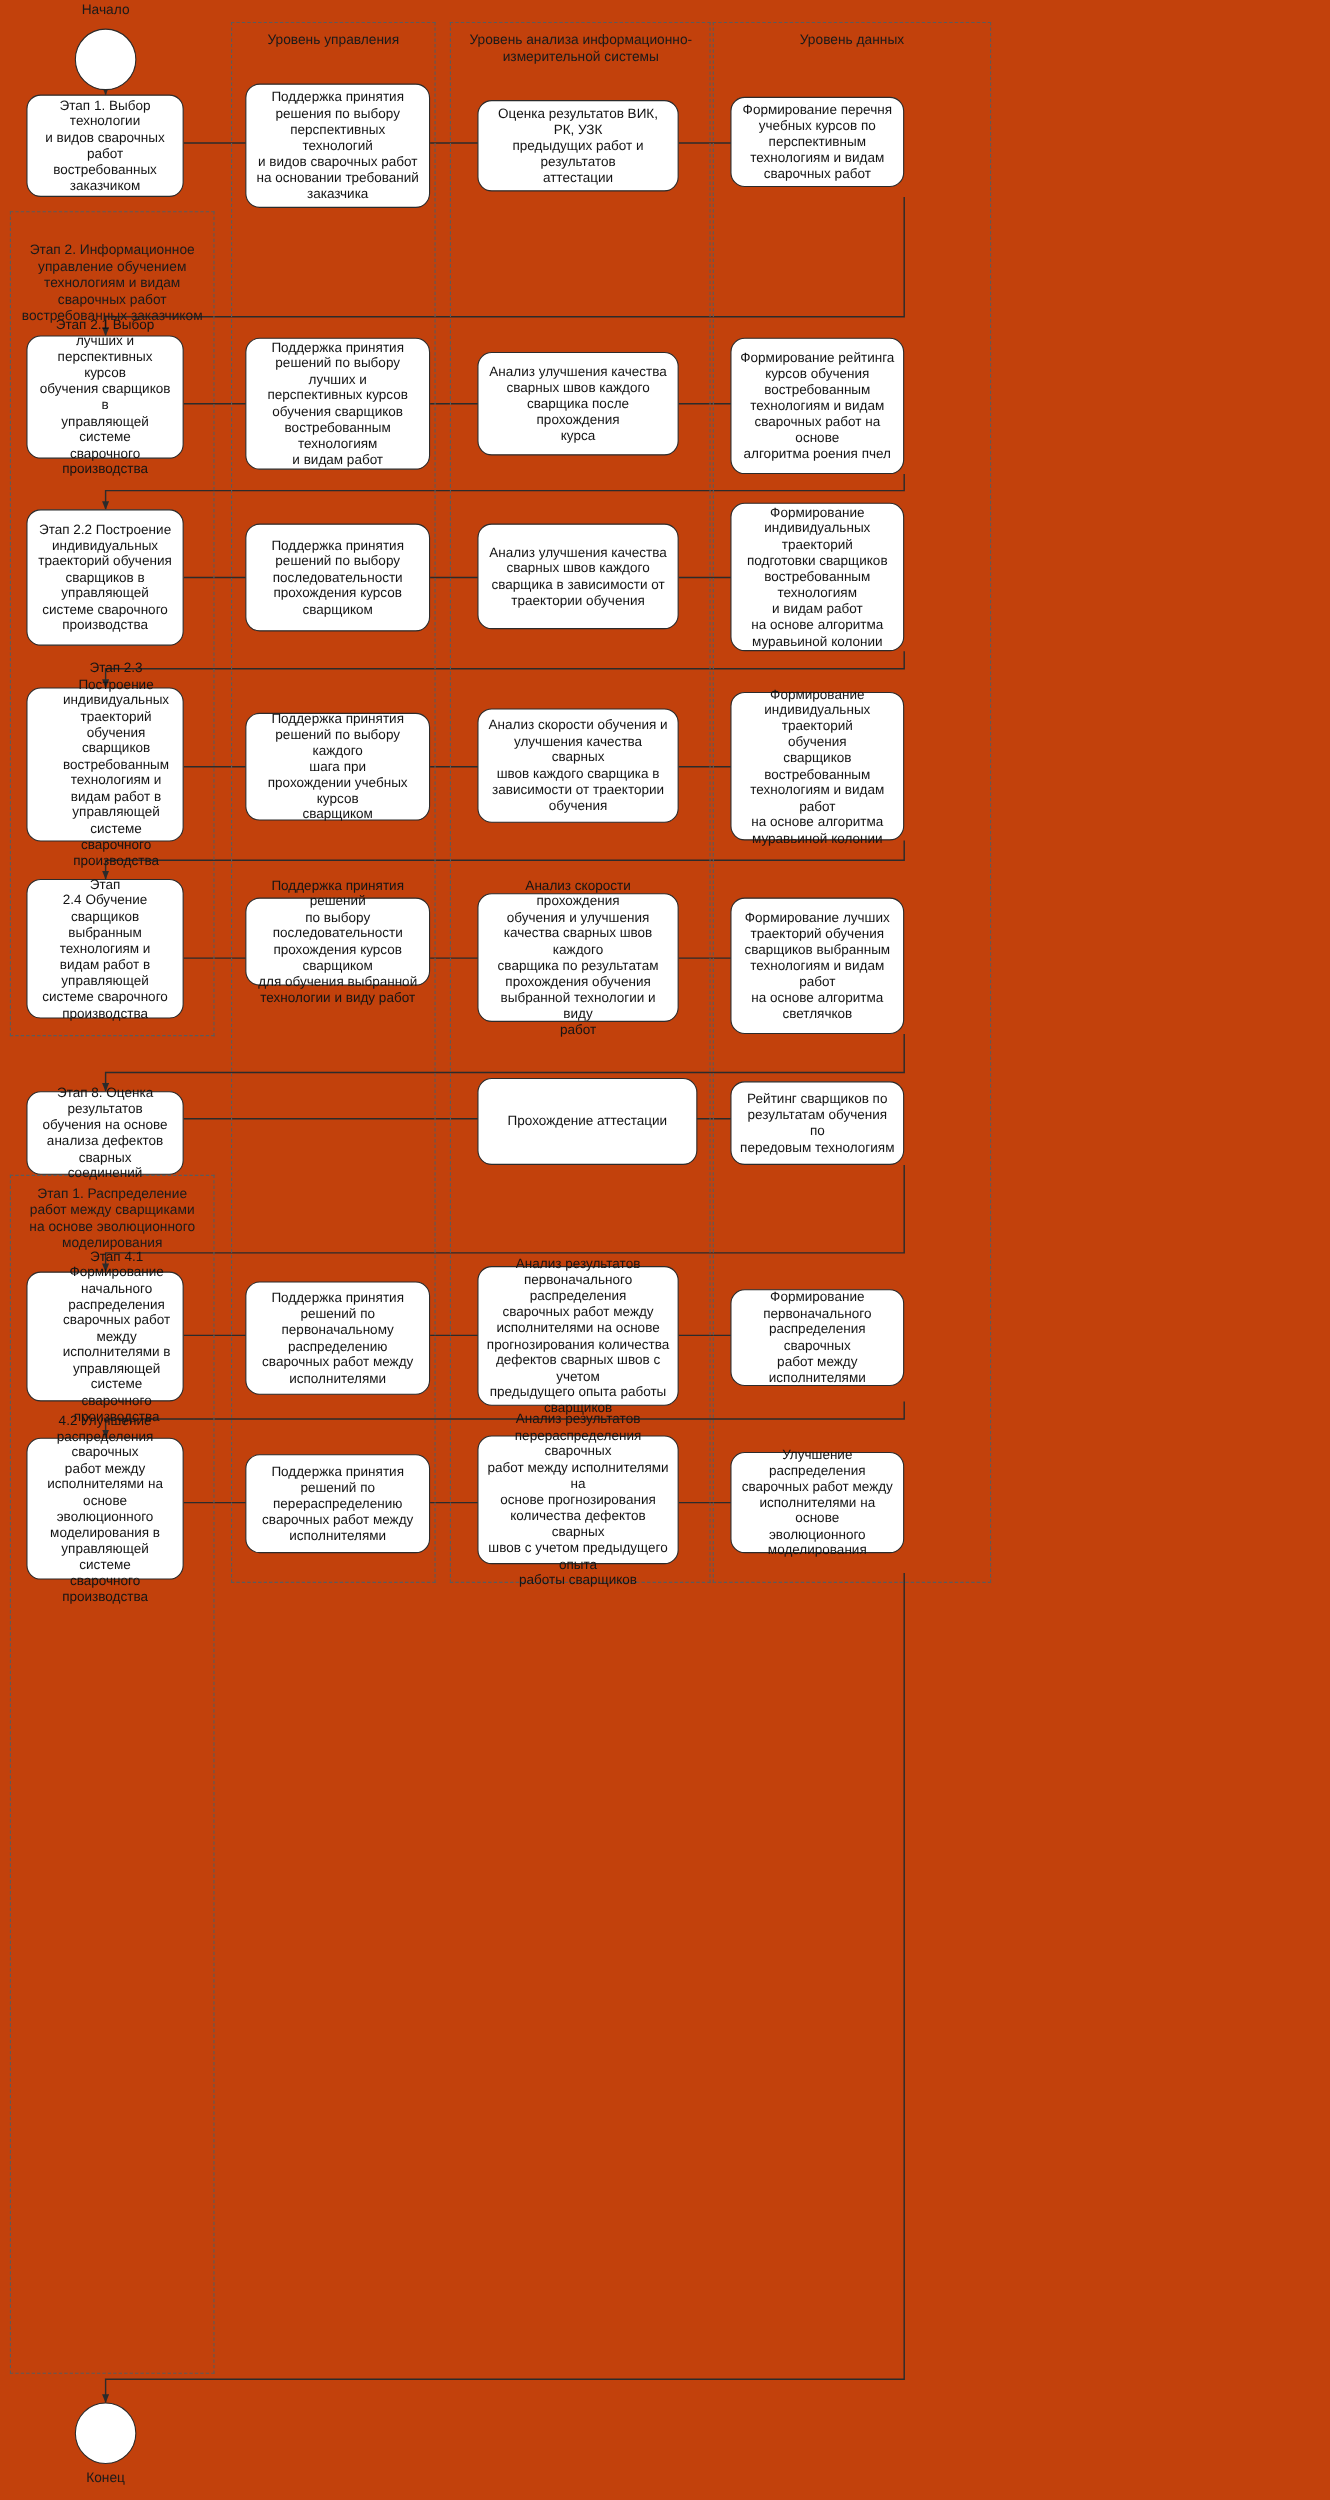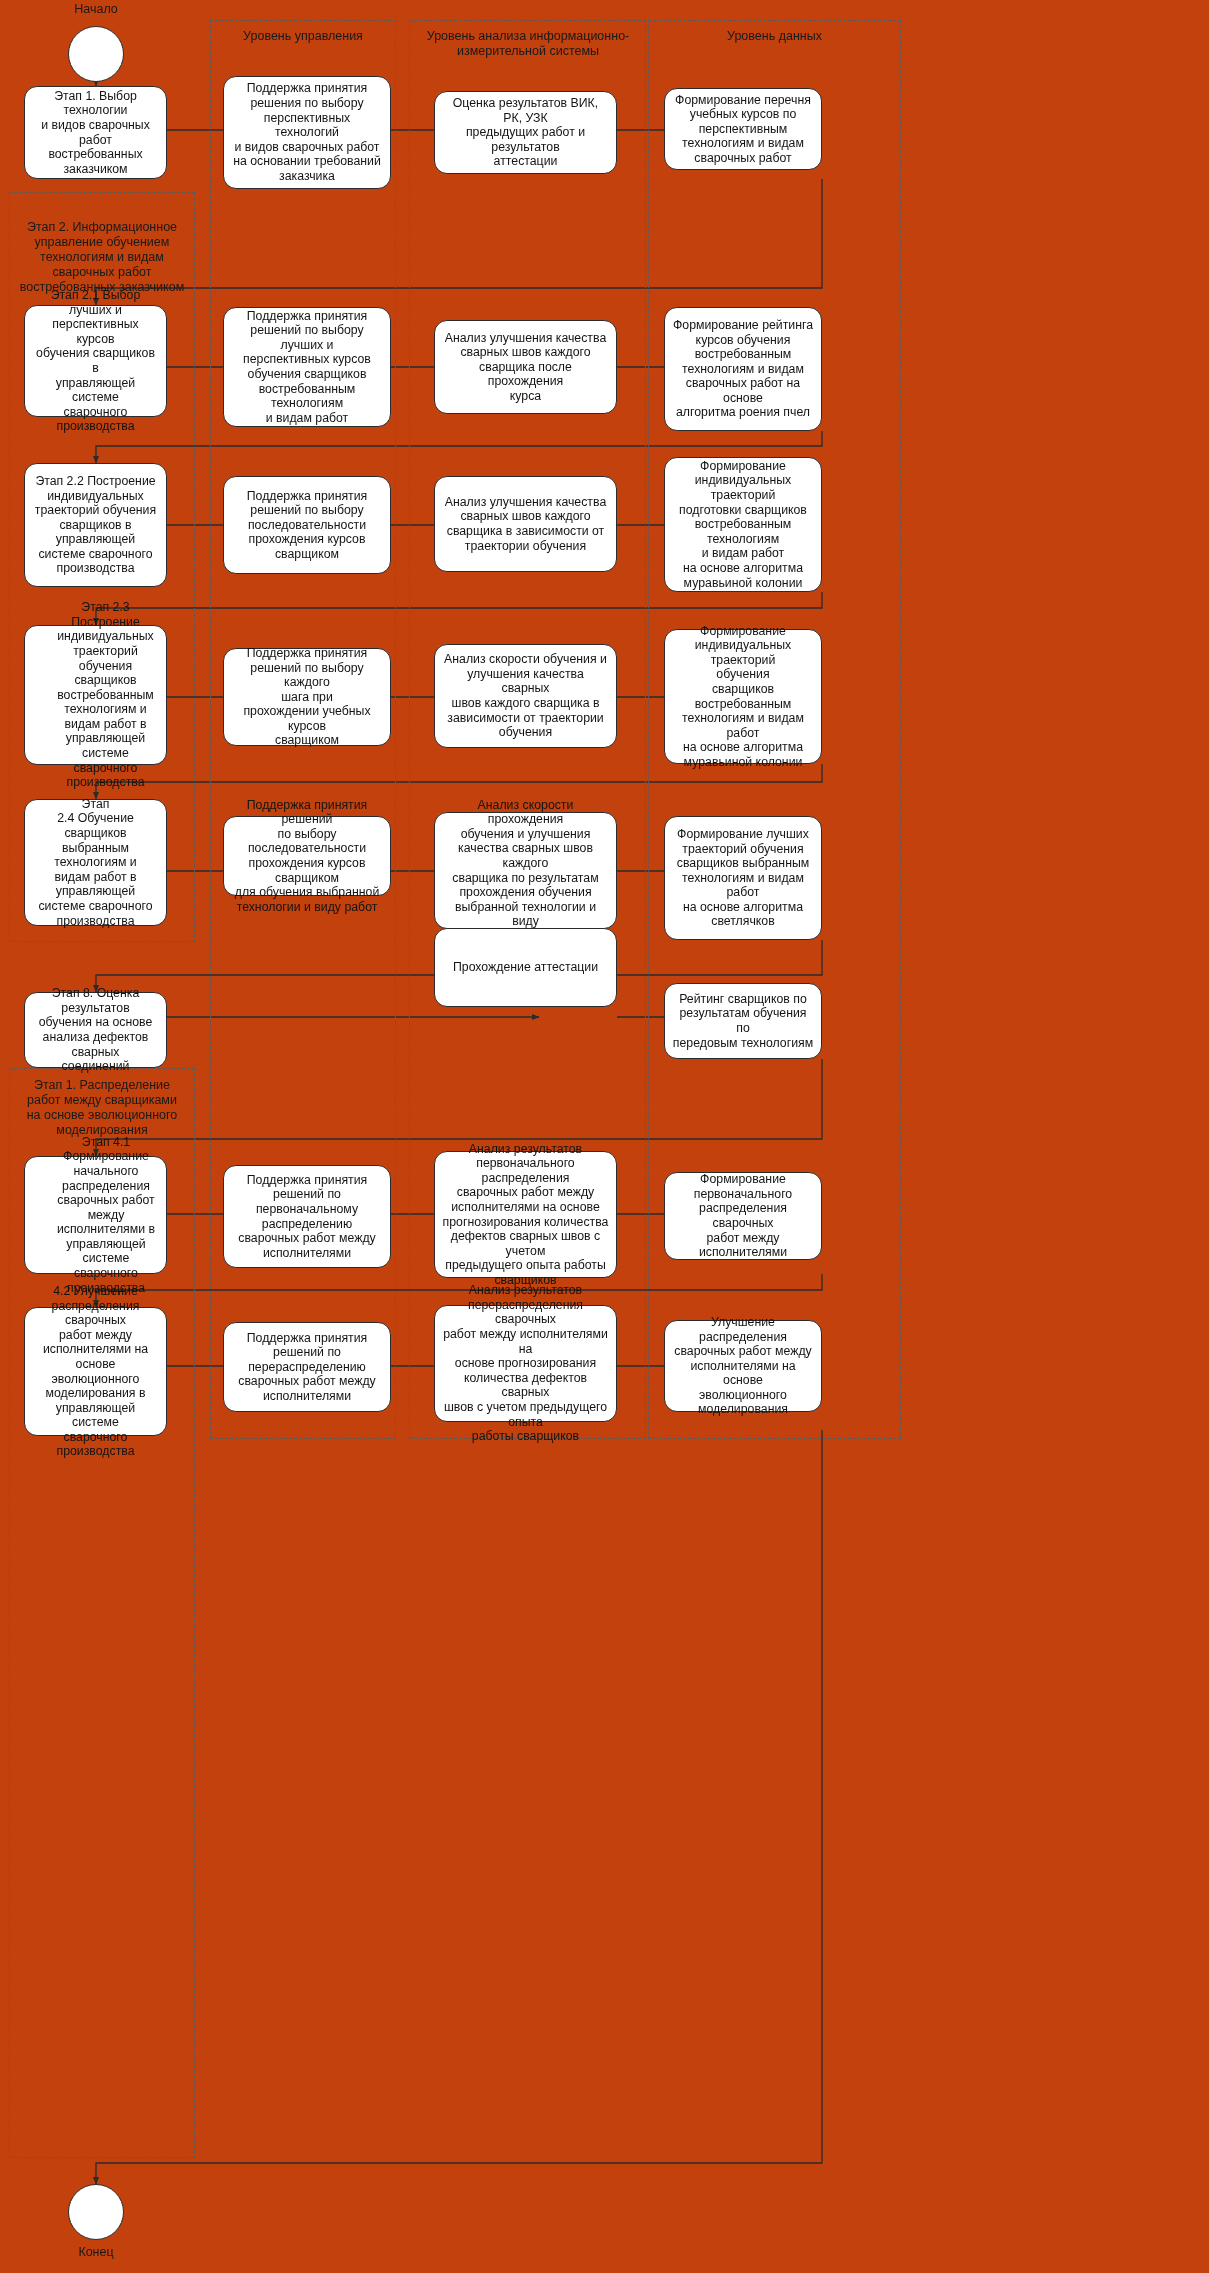--- a/index.html
+++ b/index.html
@@ -288,21 +288,21 @@
 траекторий обучения
 сварщиков выбранным
 технологиям и видам работ
 на основе алгоритма
 светлячков</div>
 
   <div class="node" style="left:24px;top:992px;width:143px;height:76px;">Этап 8. Оценка результатов
 обучения на основе
 анализа дефектов сварных
 соединений</div>
-  <div class="node" style="left:434px;top:928px;width:183px;height:79px;">Прохождение аттестации</div>
+  <div class="node" style="left:434px;top:980px;width:200px;height:79px;">Прохождение аттестации</div>
   <div class="node" style="left:664px;top:983px;width:158px;height:76px;">Рейтинг сварщиков по
 результатам обучения по
 передовым технологиям</div>
 
   <div class="node" style="left:24px;top:1156px;width:143px;height:118px;padding-left:28px;">Этап 4.1 Формирование
 начального распределения
 сварочных работ
 между исполнителями в
 управляющей системе
 сварочного производства</div>

